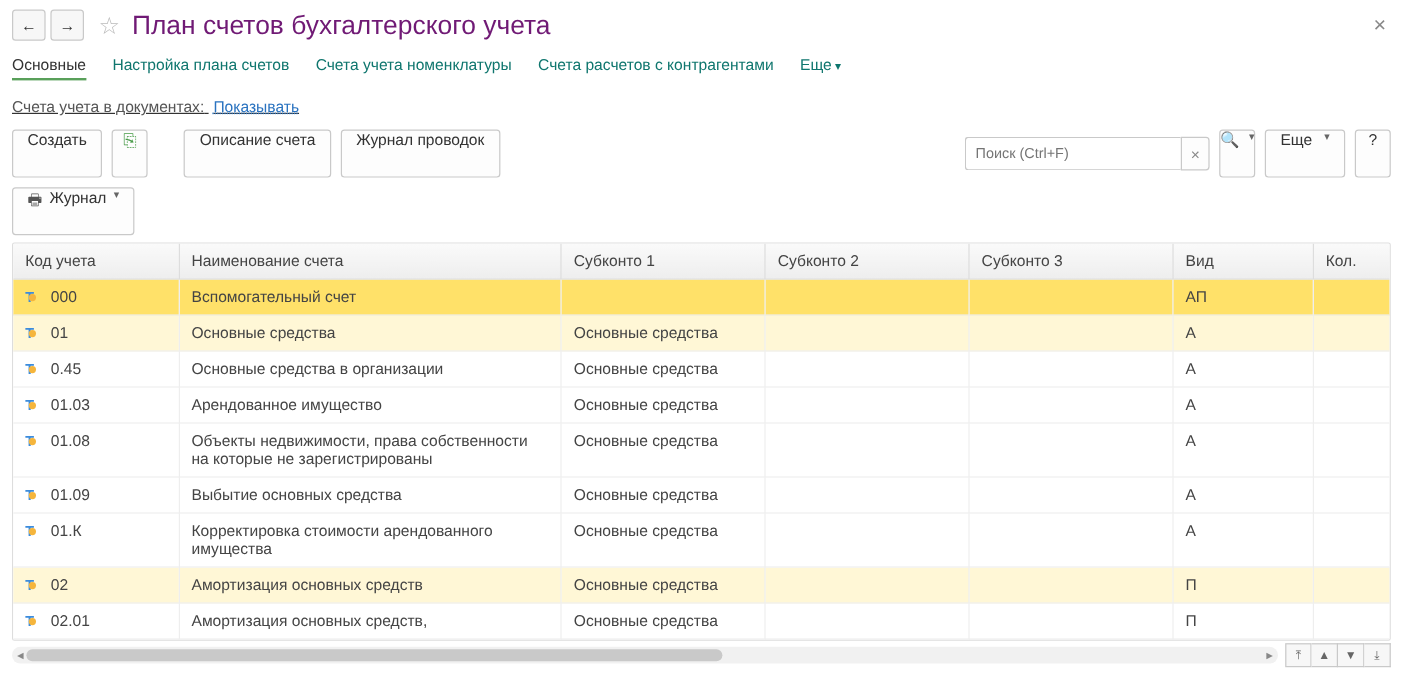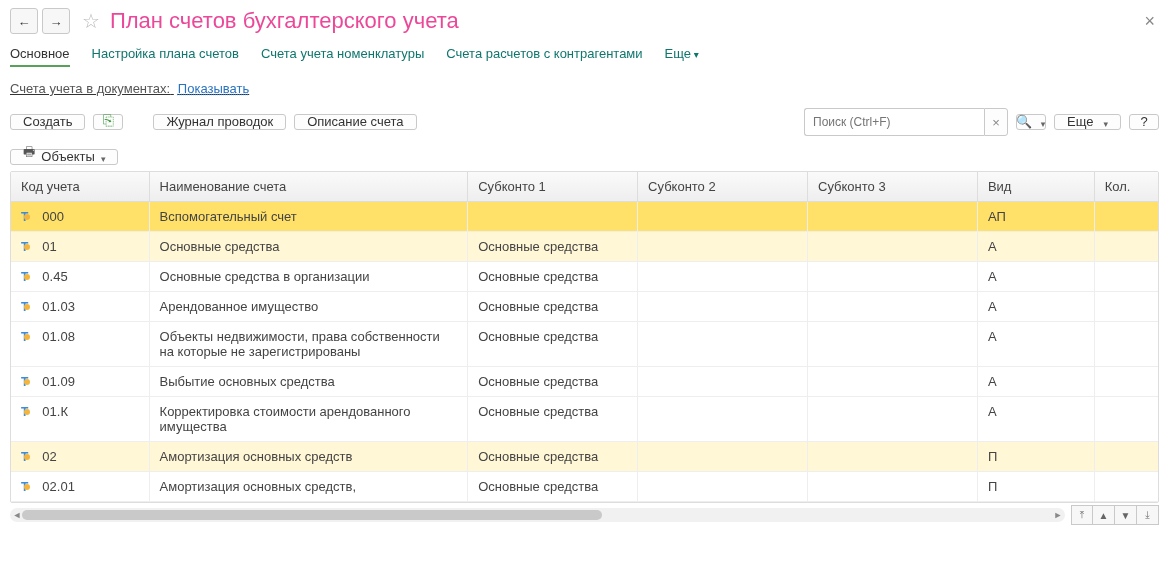--- a/index.html
+++ b/index.html
@@ -16,40 +16,40 @@
   .nav-btn {
     width: 28px; height: 26px;
     border: 1px solid #c9c9c9;
     background: #f7f7f7;
     display: inline-flex; align-items: center; justify-content: center;
     cursor: pointer;
     border-radius: 3px;
   }
   .nav-btns { display: flex; gap: 4px; }
   .star-icon { color: #bbb; font-size: 20px; margin-left: 4px; }
-  .title { font-size: 22px; color: #ec4899; margin-left: 2px; }
+  .title { font-size: 22px; color: #701a75; margin-left: 2px; }
   .close-x {
     margin-left: auto;
     font-size: 18px; color: #888; cursor: pointer;
     padding: 0 4px;
   }
   .tabs { display: flex; align-items: baseline; gap: 22px; margin-bottom: 14px; }
   .tab { color: #0f766e; cursor: pointer; font-size: 13px; white-space: nowrap; }
   .tab.active { color: #333; font-weight: 400; border-bottom: 2px solid #59a05a; padding-bottom: 4px; }
   .tab.more::after { content: " ▾"; font-size: 10px; }
   .filter-row { margin-bottom: 12px; font-size: 13px; text-decoration: underline; }
   .filter-row .lbl { color: #555; }
   .filter-row .link { color: #2a73c0; text-decoration: underline dotted; cursor: pointer; margin-left: 4px; }
   .toolbar { display: flex; align-items: center; gap: 8px; margin-bottom: 8px; }
   .btn {
-    height: 16px;
+    height: 40px;
     border: 1px solid #c9c9c9;
     background: #fdfdfd;
     padding: 0 12px;
-    display: inline-flex; align-items: flex-end; gap: 6px;
+    display: inline-flex; align-items: flex-start; gap: 6px;
     cursor: pointer;
     border-radius: 3px;
     font-size: 13px;
     color: #333;
   }
   .btn.icon-only { width: 30px; padding: 0; justify-content: center; }
   .spacer { flex: 1; }
   .search-wrap { display: flex; }
   .search-input {
     width: 180px; height: 28px;
@@ -156,45 +156,45 @@
       <div class="nav-btn">
           <span>→</span>
         </div>
     </div>
     <span class="star-icon">☆</span>
     <span class="title">План счетов бухгалтерского учета</span>
     <span class="close-x">×</span>
   </div>
 
   <div class="tabs">
-    <span class="tab active">Основное</span>
+    <span class="tab active">Основные</span>
     <span class="tab">Настройка плана счетов</span>
     <span class="tab">Счета учета номенклатуры</span>
     <span class="tab">Счета расчетов с контрагентами</span>
     <span class="tab more">Еще</span>
   </div>
 
   <div class="filter-row">
     <span class="lbl">Счета учета в документах:</span>
     <span class="link">Показывать</span>
   </div>
 
   <div class="toolbar">
     <div class="btn">
         <span>Создать</span>
       </div>
     <div class="btn icon-only">
         <span class="icon-green">⎘</span>
       </div>
     <div style="width:14px"></div>
     <div class="btn">
+        <span>Описание счета</span>
+      </div>
+    <div class="btn">
         <span>Журнал проводок</span>
-      </div>
-    <div class="btn">
-        <span>Описание счета</span>
       </div>
     <div class="spacer"></div>
     <div class="search-wrap">
       <input class="search-input" placeholder="Поиск (Ctrl+F)" style="">
       <div class="search-clear">
           <span>×</span>
         </div>
     </div>
     <div class="btn icon-only">
         <span class="icon-blue">🔍</span>
@@ -205,21 +205,21 @@
         <span style="font-size:9px;margin-left:4px;color:#666">▾</span>
       </div>
     <div class="btn icon-only">
         <span>?</span>
       </div>
   </div>
 
   <div class="print-row">
     <div class="btn">
       <span style="color:#555">🖶</span>
-      <span>Объекты</span>
+      <span>Журнал</span>
       <span style="font-size:9px;color:#666">▾</span>
     </div>
   </div>
 
   <div class="table-wrap">
     <table>
       <colgroup>
         <col class="c-code">
           <col class="c-name">
         <col class="c-sub">

